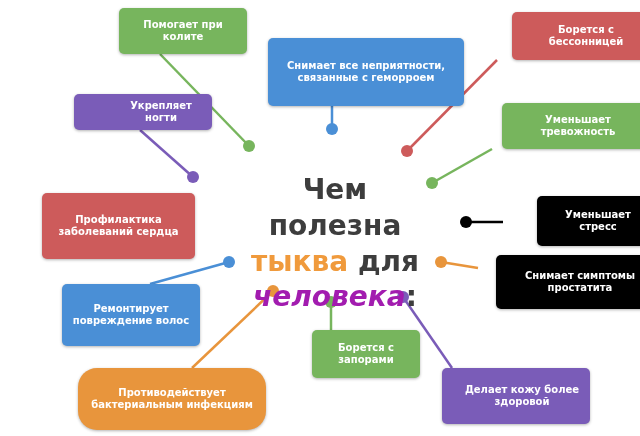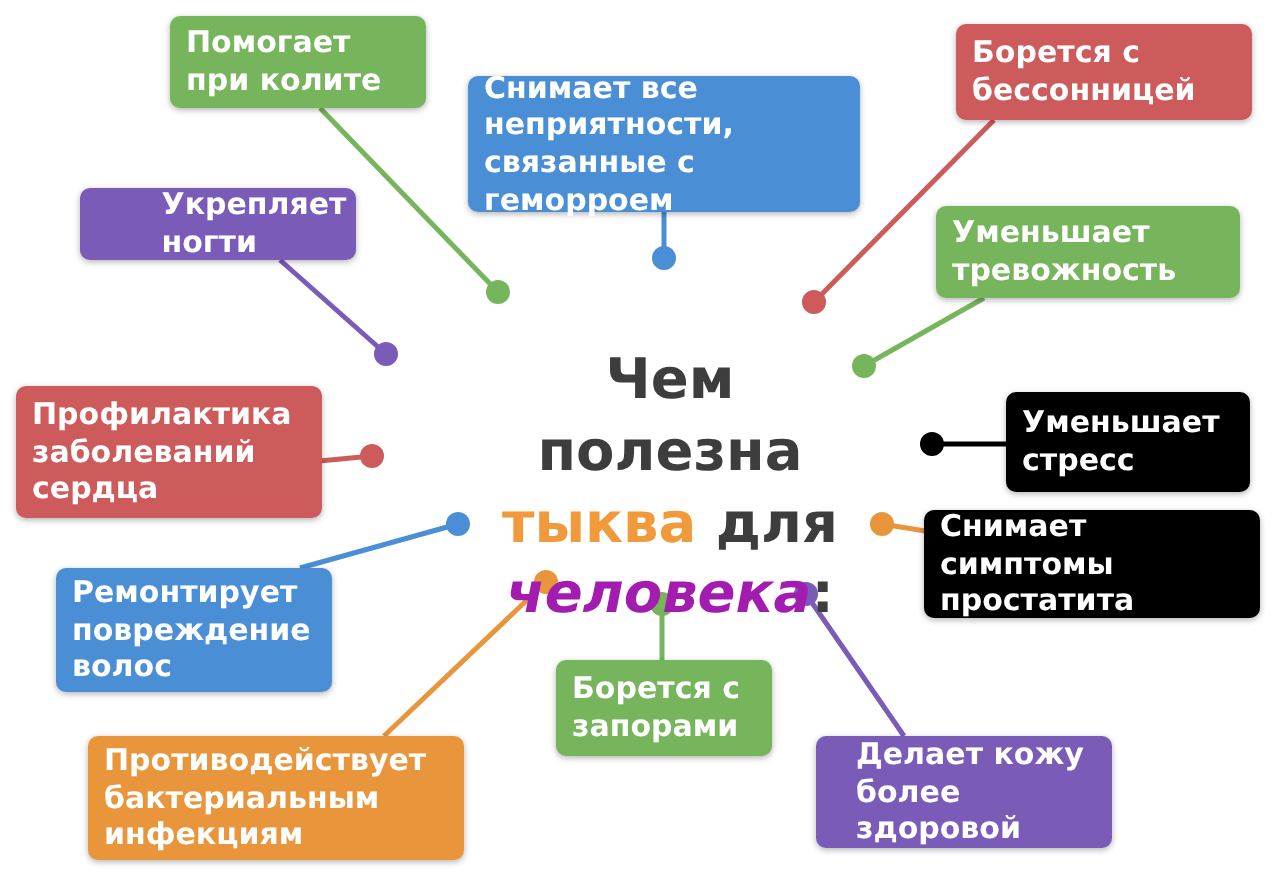--- a/index.html
+++ b/index.html
@@ -2,22 +2,22 @@
 <html><head>
 <meta charset="utf-8">
 <style>
   * { margin:0; padding:0; box-sizing:border-box; }
   html,body { background:#ffffff; }
   body { font-family:"DejaVu Sans","Liberation Sans",sans-serif; }
   .canvas { position:relative; width:640px; height:436px; background:#ffffff; overflow:hidden; }
   .connectors { position:absolute; left:0; top:0; width:640px; height:436px; }
   .benefit {
     position:absolute; display:flex; align-items:center; justify-content:center;
-    color:#ffffff; font-size:15px; font-weight:bold; line-height:1.25;
-    border-radius:5px; padding:4px 8px; box-shadow:0 1px 3px rgba(0,0,0,0.3);
+    text-align:center; color:#ffffff; font-size:10px; font-weight:bold; line-height:1.25;
+    border-radius:5px; padding:4px 8px; box-shadow:0 1px 3px rgba(0,0,0,0.3);margin-left:34px;
   }
   .box-colitis      { left:85px;  top:8px;   width:128px; height:46px; }
   .box-hemorrhoids  { left:234px; top:38px;  width:196px; height:68px; }
   .box-insomnia     { left:478px; top:12px;  width:148px; height:48px; }
   .box-nails        { left:40px;  top:94px;  width:138px; height:36px;padding-left:44px; }
   .box-anxiety      { left:468px; top:103px; width:152px; height:46px; }
   .box-heart        { left:8px;   top:193px; width:153px; height:66px; }
   .box-stress       { left:503px; top:196px; width:122px; height:50px; }
   .box-hair         { left:28px;  top:284px; width:138px; height:62px; }
   .box-prostatitis  { left:462px; top:255px; width:168px; height:54px; }
@@ -74,21 +74,21 @@
 
   <div class="benefit box-colitis" style="background-color: rgb(119, 181, 93);">Помогает при колите</div>
   <div class="benefit box-hemorrhoids" style="background-color: rgb(74, 143, 214);">Снимает все неприятности, связанные с геморроем</div>
   <div class="benefit box-insomnia" style="background-color: rgb(205, 91, 91);">Борется с бессонницей</div>
   <div class="benefit box-nails" style="background-color: rgb(122, 92, 184);">Укрепляет ногти</div>
   <div class="benefit box-anxiety" style="background-color: rgb(119, 181, 93);">Уменьшает тревожность</div>
   <div class="benefit box-heart" style="background-color: rgb(205, 91, 91);">Профилактика заболеваний сердца</div>
   <div class="benefit box-stress" style="background-color: rgb(0, 0, 0);">Уменьшает стресс</div>
   <div class="benefit box-hair" style="background-color: rgb(74, 143, 214);">Ремонтирует повреждение волос</div>
   <div class="benefit box-prostatitis" style="background-color: #000000;">Снимает симптомы простатита</div>
-  <div class="benefit box-bacterial" style="background-color: rgb(232, 149, 60);">Противодействует бактериальным инфекциям</div>
+  <div class="benefit box-bacterial" style="background-color: rgb(232, 149, 60); border-radius: 19px;">Противодействует бактериальным инфекциям</div>
   <div class="benefit box-constipation" style="background-color: rgb(119, 181, 93);">Борется с запорами</div>
   <div class="benefit box-skin" style="background-color: rgb(122, 92, 184); padding-left: 20px;">Делает кожу более здоровой</div>
 
   <div class="title" style="color: rgb(61, 61, 61);">
     <div>
       <span>Чем полезна</span>
     </div>
     <div>
       <span style="color: rgb(240, 154, 60);">тыква</span><span> для</span>
     </div>

